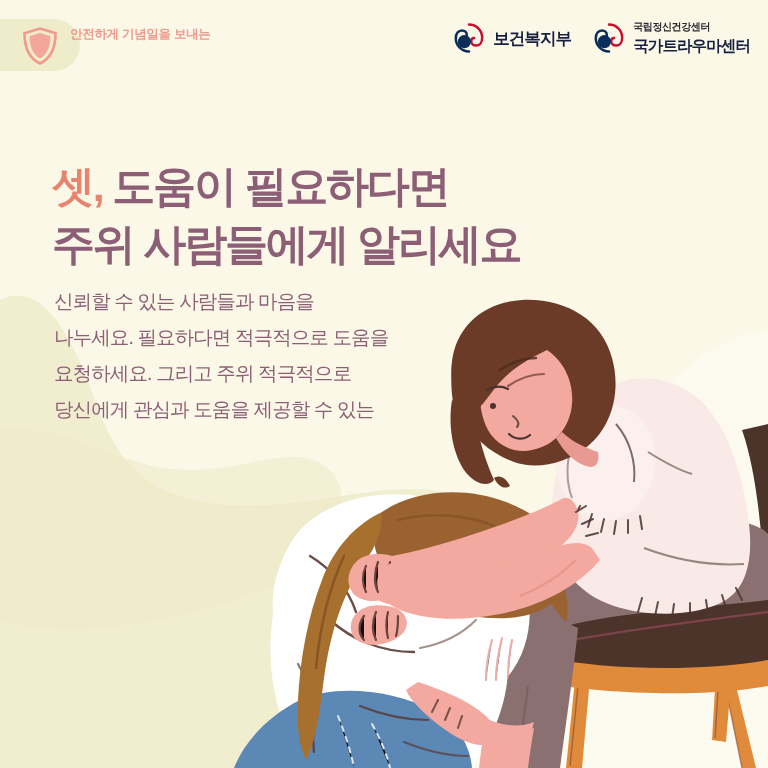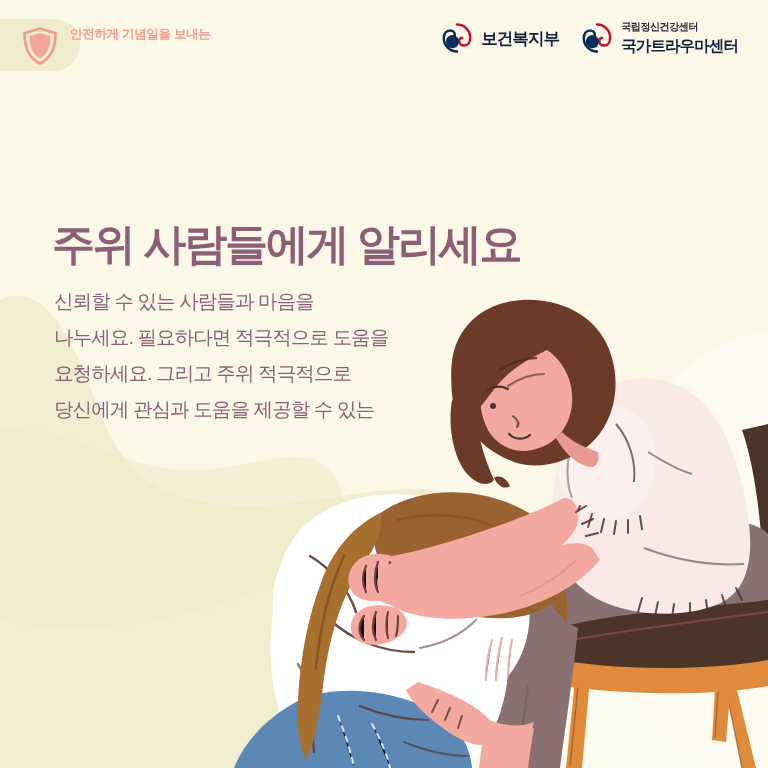--- a/index.html
+++ b/index.html
@@ -17,21 +17,21 @@
     -webkit-font-smoothing: antialiased;
   }
 
   
   .bg-layer { position: absolute; inset: 0; overflow: hidden; }
   .bg-svg   { position: absolute; inset: 0; width: 768px; height: 768px; display: block; }
 
   
   .header {
     position: absolute;
-    top: 0; left: 0; right: 16px;
+    top: 0; left: 0; right: 4px;
     height: 88px;
     z-index: 6;
   }
   .badge-pill {
     position: absolute;
     left: -34px;
     top: 19px;
     width: 114px;
     height: 52px;
     border-radius: 26px;
@@ -191,21 +191,21 @@
         <span class="logo-words">
           <span class="logo-sub">국립정신건강센터</span>
           <span class="logo-main">국가트라우마센터</span>
         </span>
       </div>
 
     </div>
   </div>
 
   <h1 class="headline">
-    <br>
+    <span><span class="accent">셋,</span><span> 도움이 필요하다면</span></span><br>
     <span>주위 사람들에게 알리세요</span>
   </h1>
 
   <div class="body-copy">
     <span>신뢰할 수 있는 사람들과 마음을</span>
     <span>나누세요. 필요하다면 적극적으로 도움을</span>
     <span>요청하세요. 그리고 주위 적극적으로</span>
     <span>당신에게 관심과 도움을 제공할 수 있는</span>
   </div>
 

